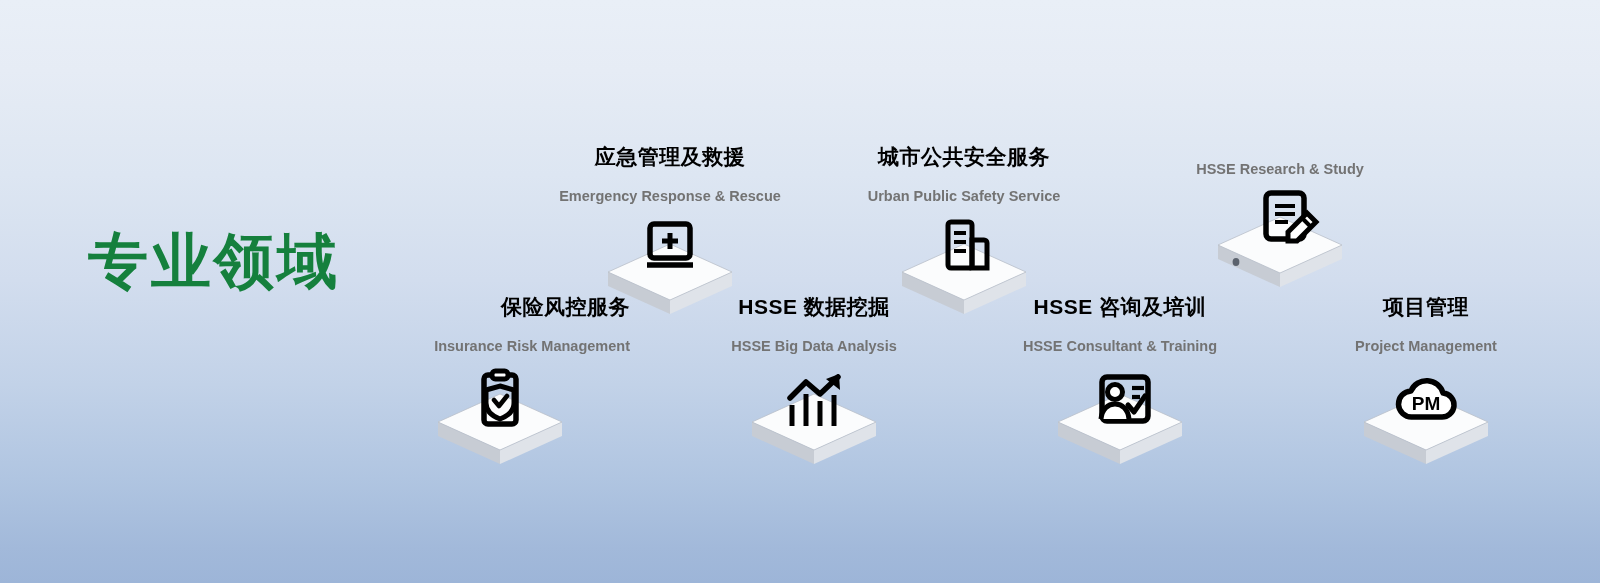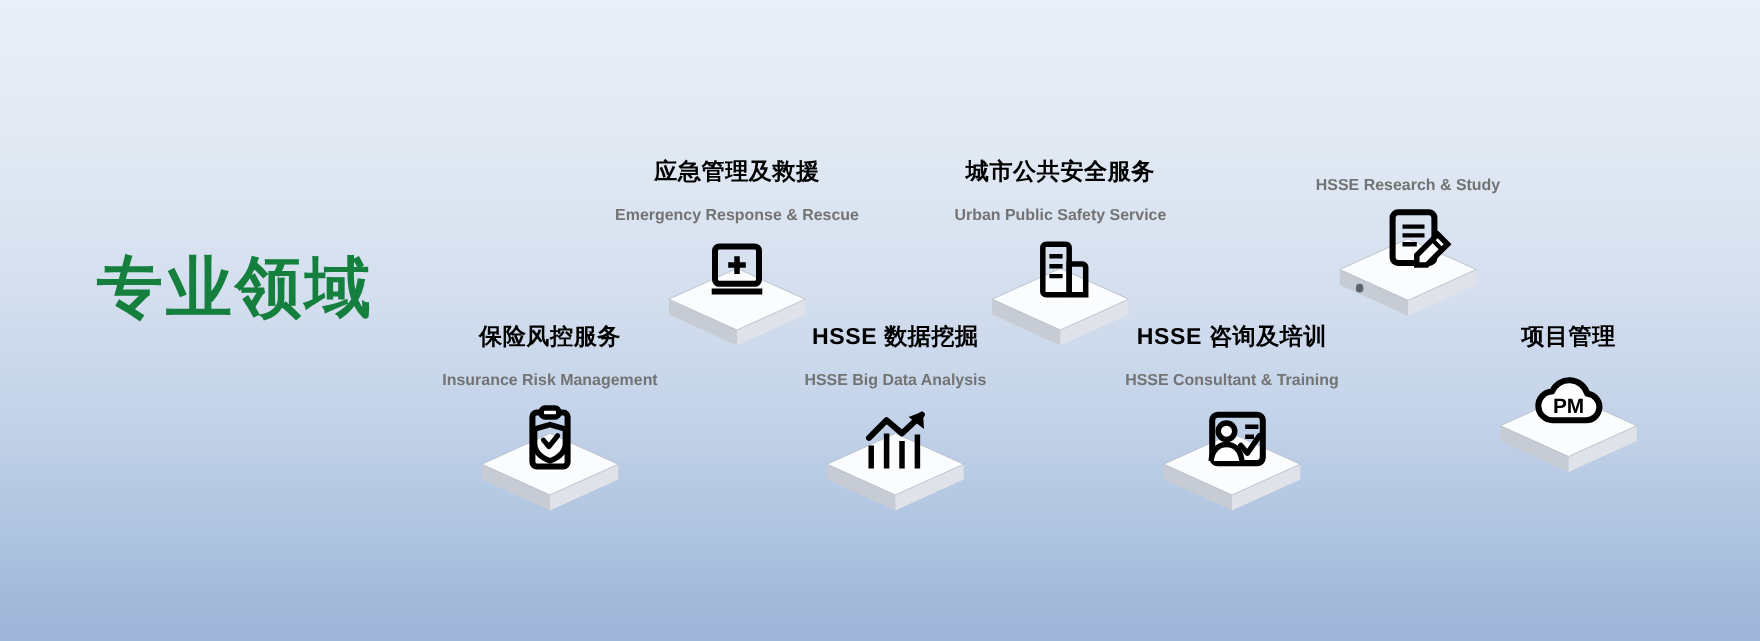--- a/index.html
+++ b/index.html
@@ -170,21 +170,21 @@
         <polygon points="66,4 128,32 66,60 4,32" fill="#fbfcfd"></polygon>
         <polygon points="4,32 66,60 66,74 4,46" fill="#c7ccd4"></polygon>
         <polygon points="66,60 128,32 128,46 66,74" fill="#dfe3e9"></polygon>
         <polygon points="66,4 128,32 66,60 4,32" fill="none" stroke="#b9bfc9" stroke-width="0.8"></polygon>
         <ellipse cx="22" cy="49" rx="3.4" ry="4" fill="#5c636e"></ellipse>
       </svg>
     </div>
   </div>
 </div>
 
-<div class="card" style="left:370px; top:294px;">
+<div class="card" style="left:370px; top:294px;text-align:right;">
   <div class="card-labels">
     <div class="label-cn">保险风控服务</div>
     <div class="label-en">Insurance Risk Management</div>
   </div>
   <div class="pedestal-wrap">
     <div class="glyph gy-1">
       <svg viewBox="0 0 76 76">
         <path d="M22 11 a4 4 0 0 1 4-4 H50 a4 4 0 0 1 4 4 V52 a4 4 0 0 1 -4 4 H26 a4 4 0 0 1 -4 -4 Z" fill="none" stroke="#000" stroke-width="5.5"></path>
         <rect x="30" y="3" width="16" height="8" rx="3.4" fill="#fff" stroke="#000" stroke-width="5"></rect>
         <path d="M38 18 L52 22 V35 c0 8 -6 13 -14 16 c-8 -3 -14 -8 -14 -16 V22 Z" fill="none" stroke="#000" stroke-width="5"></path>
@@ -252,20 +252,21 @@
         <polygon points="66,60 128,32 128,46 66,74" fill="#dfe3e9"></polygon>
         <polygon points="66,4 128,32 66,60 4,32" fill="none" stroke="#b9bfc9" stroke-width="0.8"></polygon>
       </svg>
     </div>
   </div>
 </div>
 
 <div class="card" style="left:1296px; top:294px;">
   <div class="card-labels">
     <div class="label-cn">项目管理</div>
+    <div class="label-en">Project Management</div>
   </div>
   <div class="pedestal-wrap">
     <div class="glyph gy-1">
       <svg viewBox="0 0 76 76">
         <path d="M24 49 a13 13 0 0 1 -1 -26 a17 17 0 0 1 32 2 a11 11 0 0 1 -2 24 Z" fill="#fff" stroke="#000" stroke-width="5.5" stroke-linejoin="round"></path>
         <text class="pm-text" x="38" y="42" text-anchor="middle" fill="#000">PM</text>
       </svg>
     </div>
     <div class="pedestal">
       <svg viewBox="0 0 132 76">

